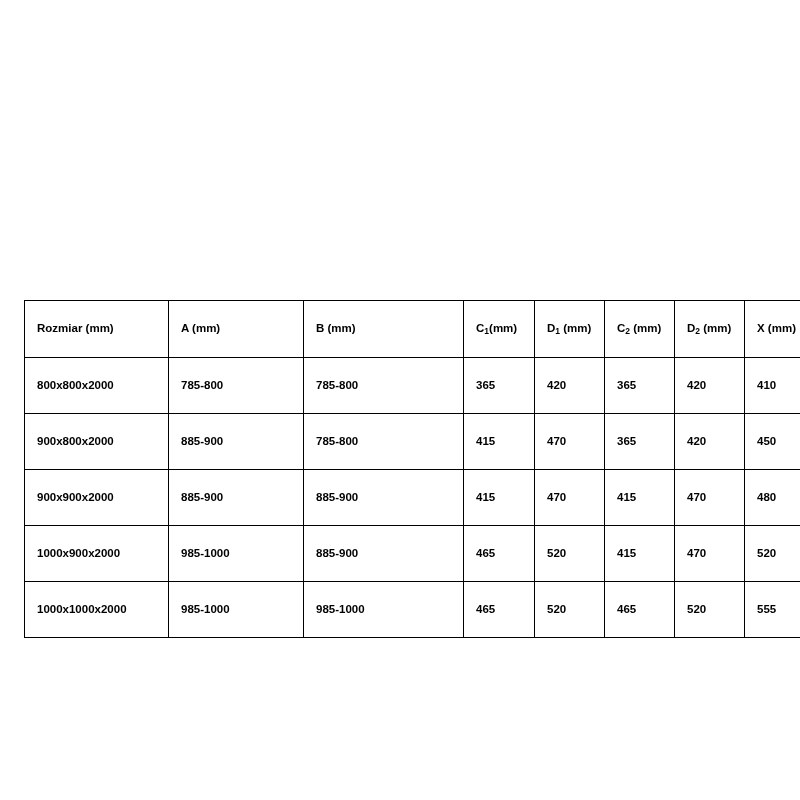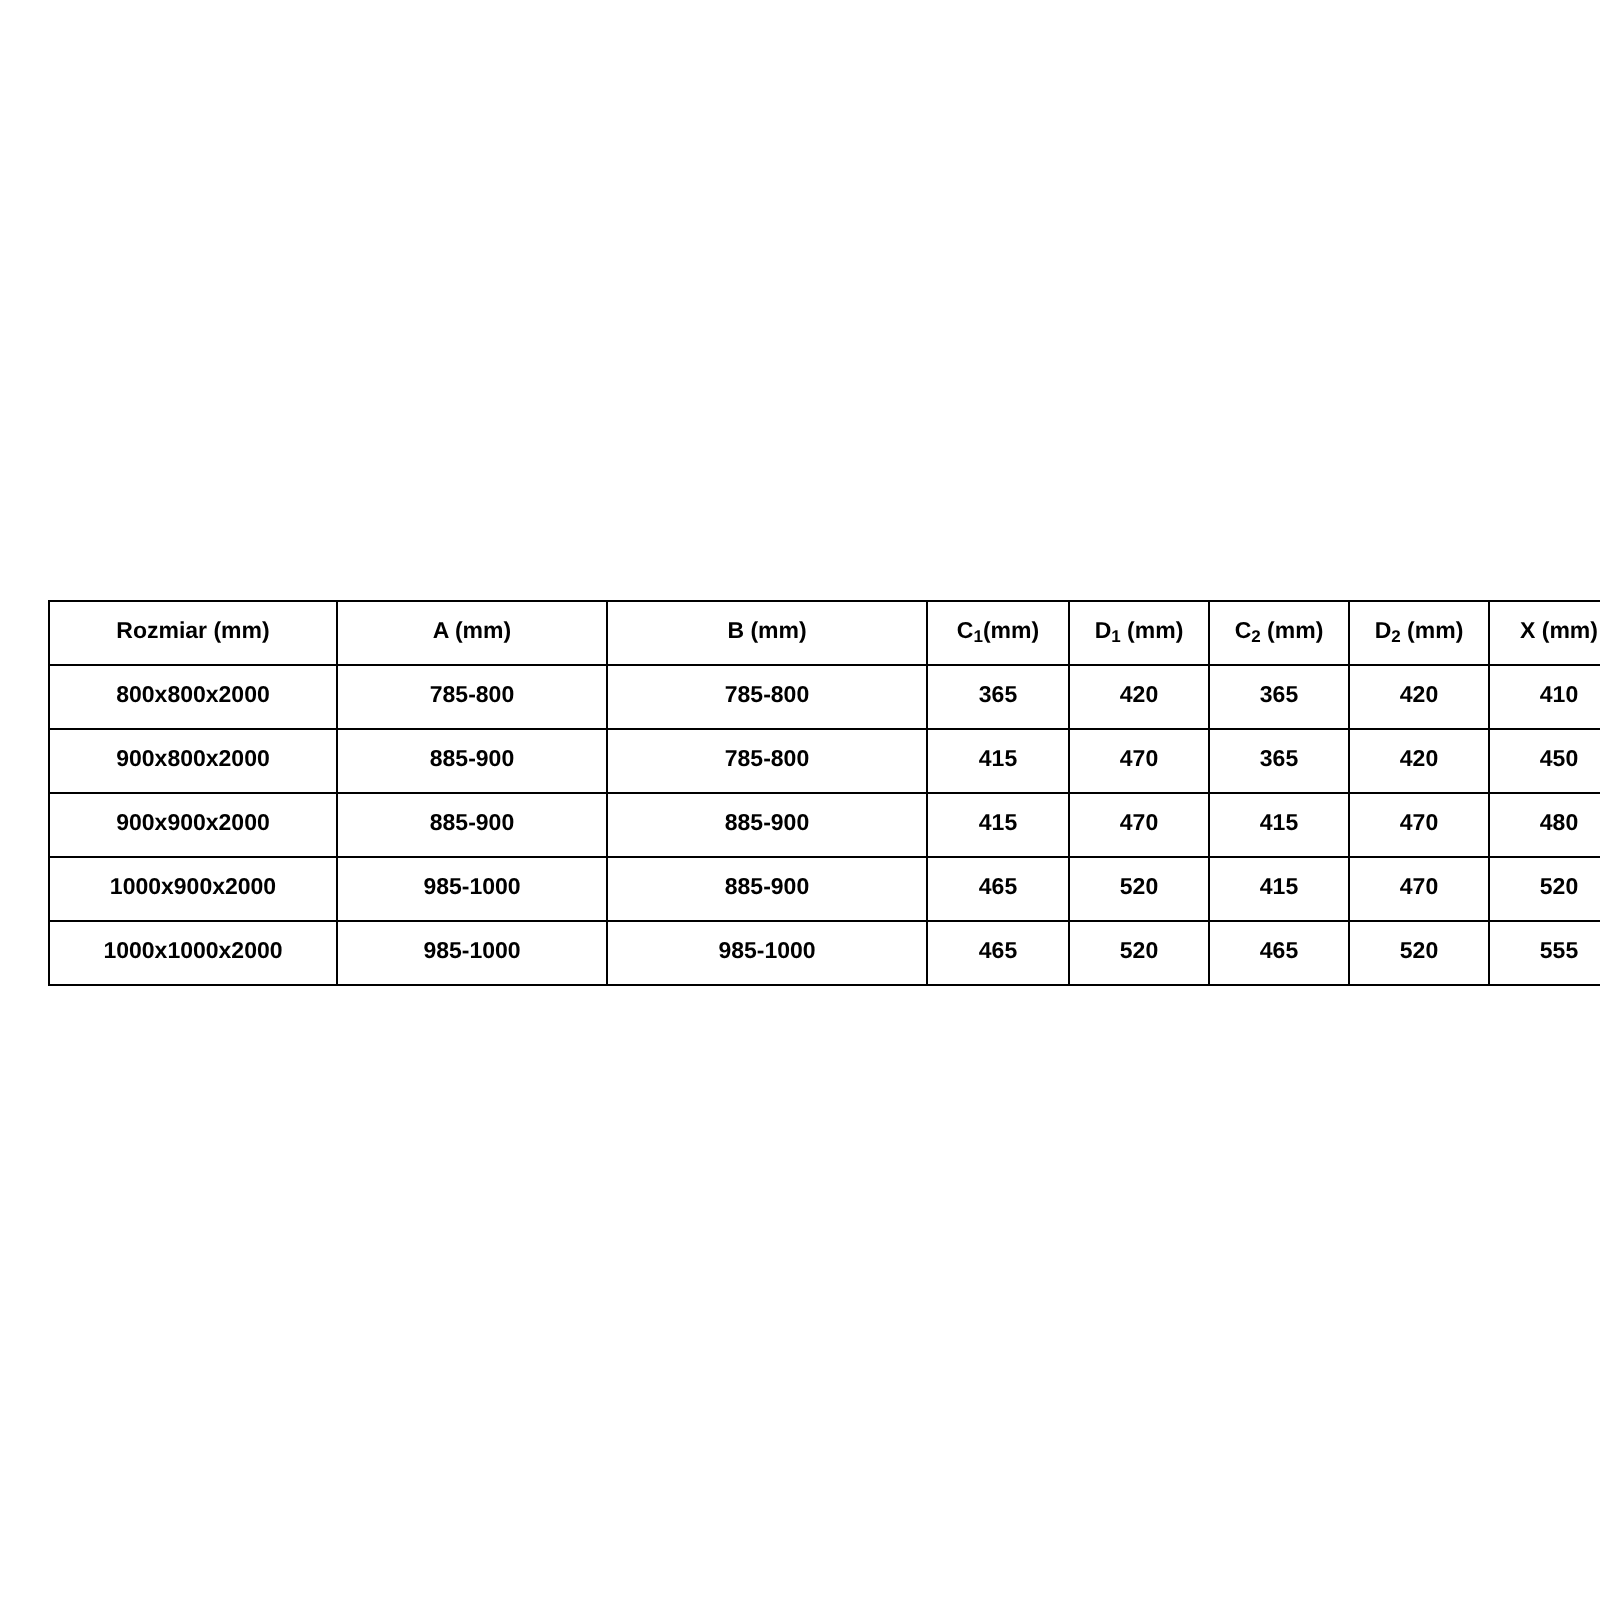--- a/index.html
+++ b/index.html
@@ -25,25 +25,25 @@
 
   table.spec {
     border-collapse: collapse;
     width: 752px;
     table-layout: fixed;
   }
 
   table.spec td,
   table.spec th {
     border: 1px solid #000000;
-    text-align: center;
+    text-align: left;
     vertical-align: middle;
     font-size: 11.5px;
     font-weight: bold;
-    padding: 0;
+    padding: 12px;
     height: 31px;
     line-height: 31px;
     white-space: nowrap;
     overflow: hidden;
   }
 
   
   col.c-size  { width: 144px; }
   col.c-a     { width: 135px; }
   col.c-b     { width: 160px; }

